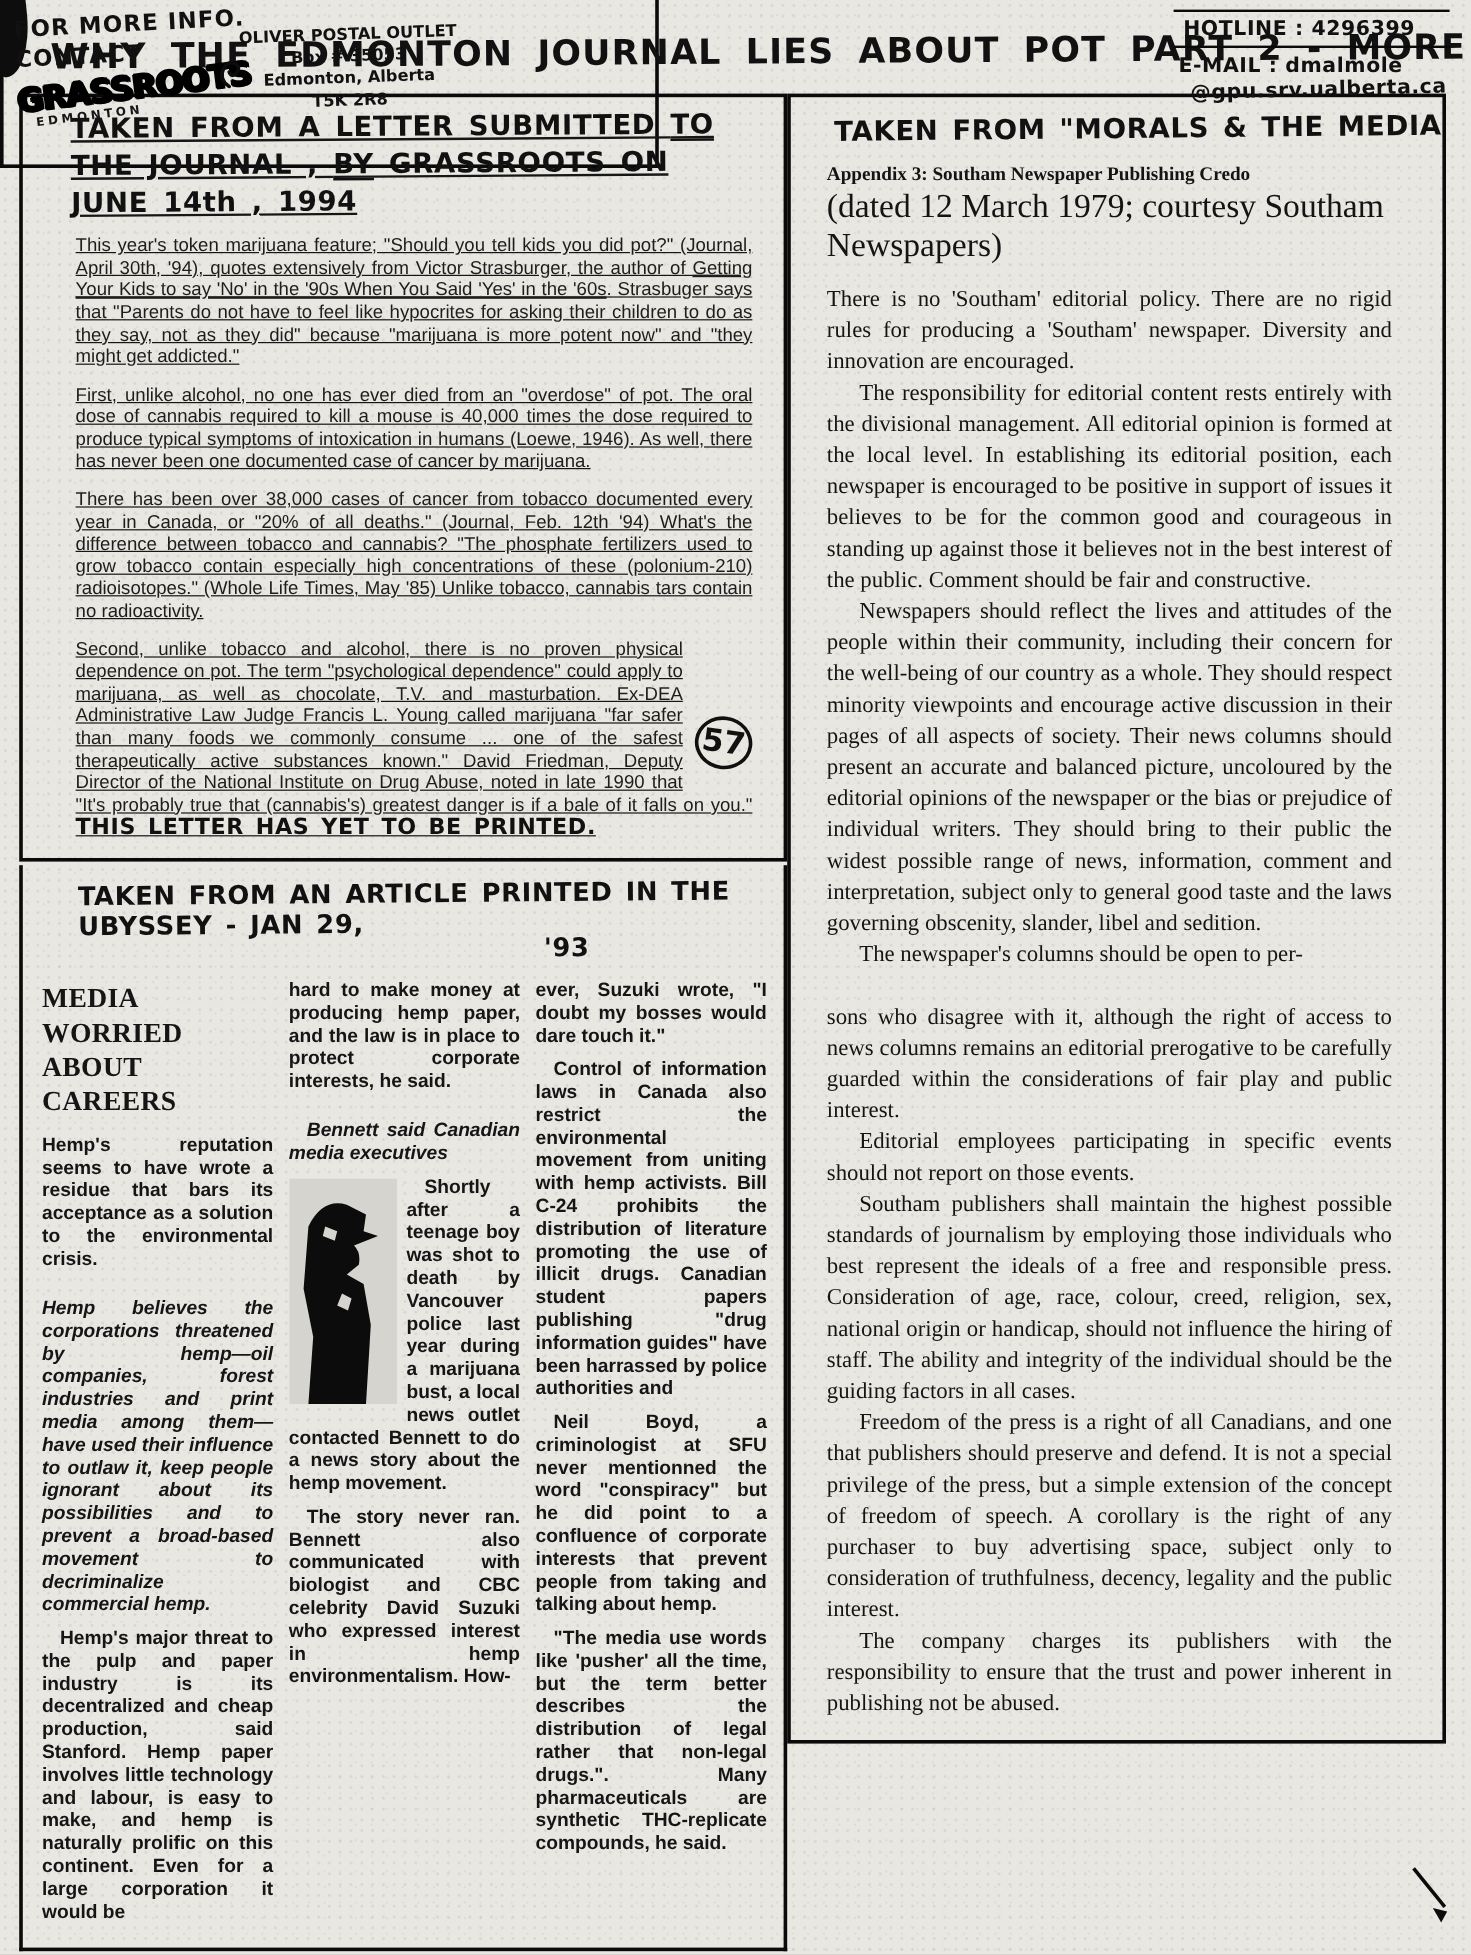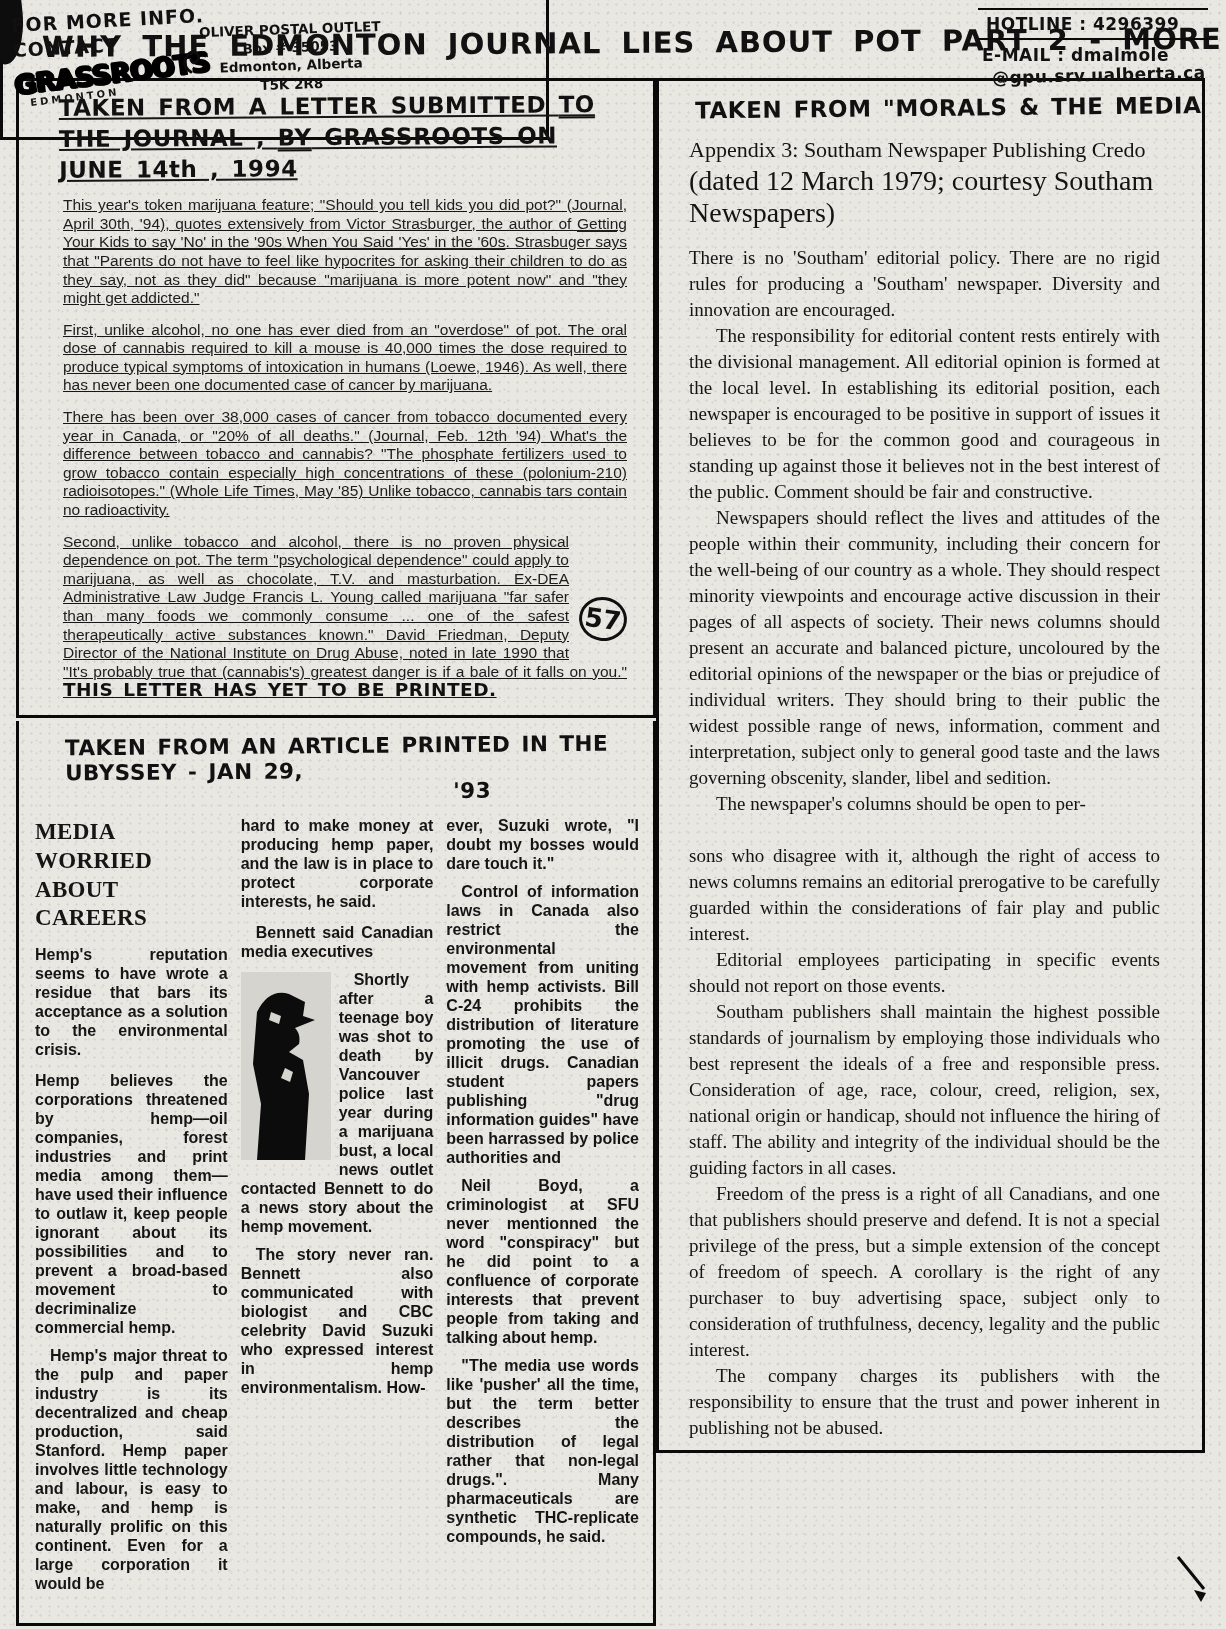--- a/index.html
+++ b/index.html
@@ -49,34 +49,34 @@
   .ubyssey-header {
     padding:12px 14px 2px 46px; font-size:21.5px; letter-spacing:0.5px;
     word-spacing:3px; transform:rotate(-0.5deg);
   }
   .ubyssey-year { display:block; text-align:right; padding-right:148px; margin-top:-4px; }
   .clipping { display:flex; gap:13px; padding:10px 14px 0 16px; }
   .clipping .col { flex:1; font-family:"Liberation Sans", sans-serif; font-weight:bold;
     font-size:16px; line-height:19px; text-align:justify; color:#151515; }
   .clipping p { margin-bottom:9px; }
   .clipping p.indent { text-indent:15px; }
-  .clipping p.gap-above { margin-top:12px; }
+  .clipping p.gap-above { margin-top:22px;font-style:italic; }
   .headline {
     font-family:"Liberation Serif", serif; font-weight:bold;
     font-size:23px; line-height:1.25; letter-spacing:0.3px; margin:2px 0 12px 0;
     text-align:left;
   }
   .photo-right { float:right; margin:2px 0 4px 7px; }
   .photo-left  { float:left;  margin:2px 8px 4px 0; }
 
   .credo-header {
     padding:14px 14px 0 36px; font-size:23px; letter-spacing:0.5px;
     word-spacing:3px; transform:rotate(-0.6deg); white-space:nowrap;
   }
-  .credo-title { padding:16px 14px 0 30px; font-size:22px; font-weight:normal; }
+  .credo-title { padding:16px 14px 0 30px; font-size:16px; font-weight:bold; }
   .credo-subtitle { padding:2px 14px 0 30px; font-size:28px; }
   .credo-body { padding:16px 42px 0 30px; font-size:19px; line-height:26px; text-align:justify; }
   .credo-body p.indent { text-indent:27px; }
   .credo-body p.block-gap { margin-bottom:26px; }
 
   .contact-label { position:absolute; left:12px; top:8px; font-size:19px;
     letter-spacing:1px; transform:rotate(-3deg); line-height:1.3; }
   .grassroots-logo { position:absolute; left:14px; top:58px; transform:rotate(-7deg); }
   .logo-text { font-family:"DejaVu Sans", sans-serif; font-weight:bold; font-size:27px;
     letter-spacing:-1px; color:#000;

